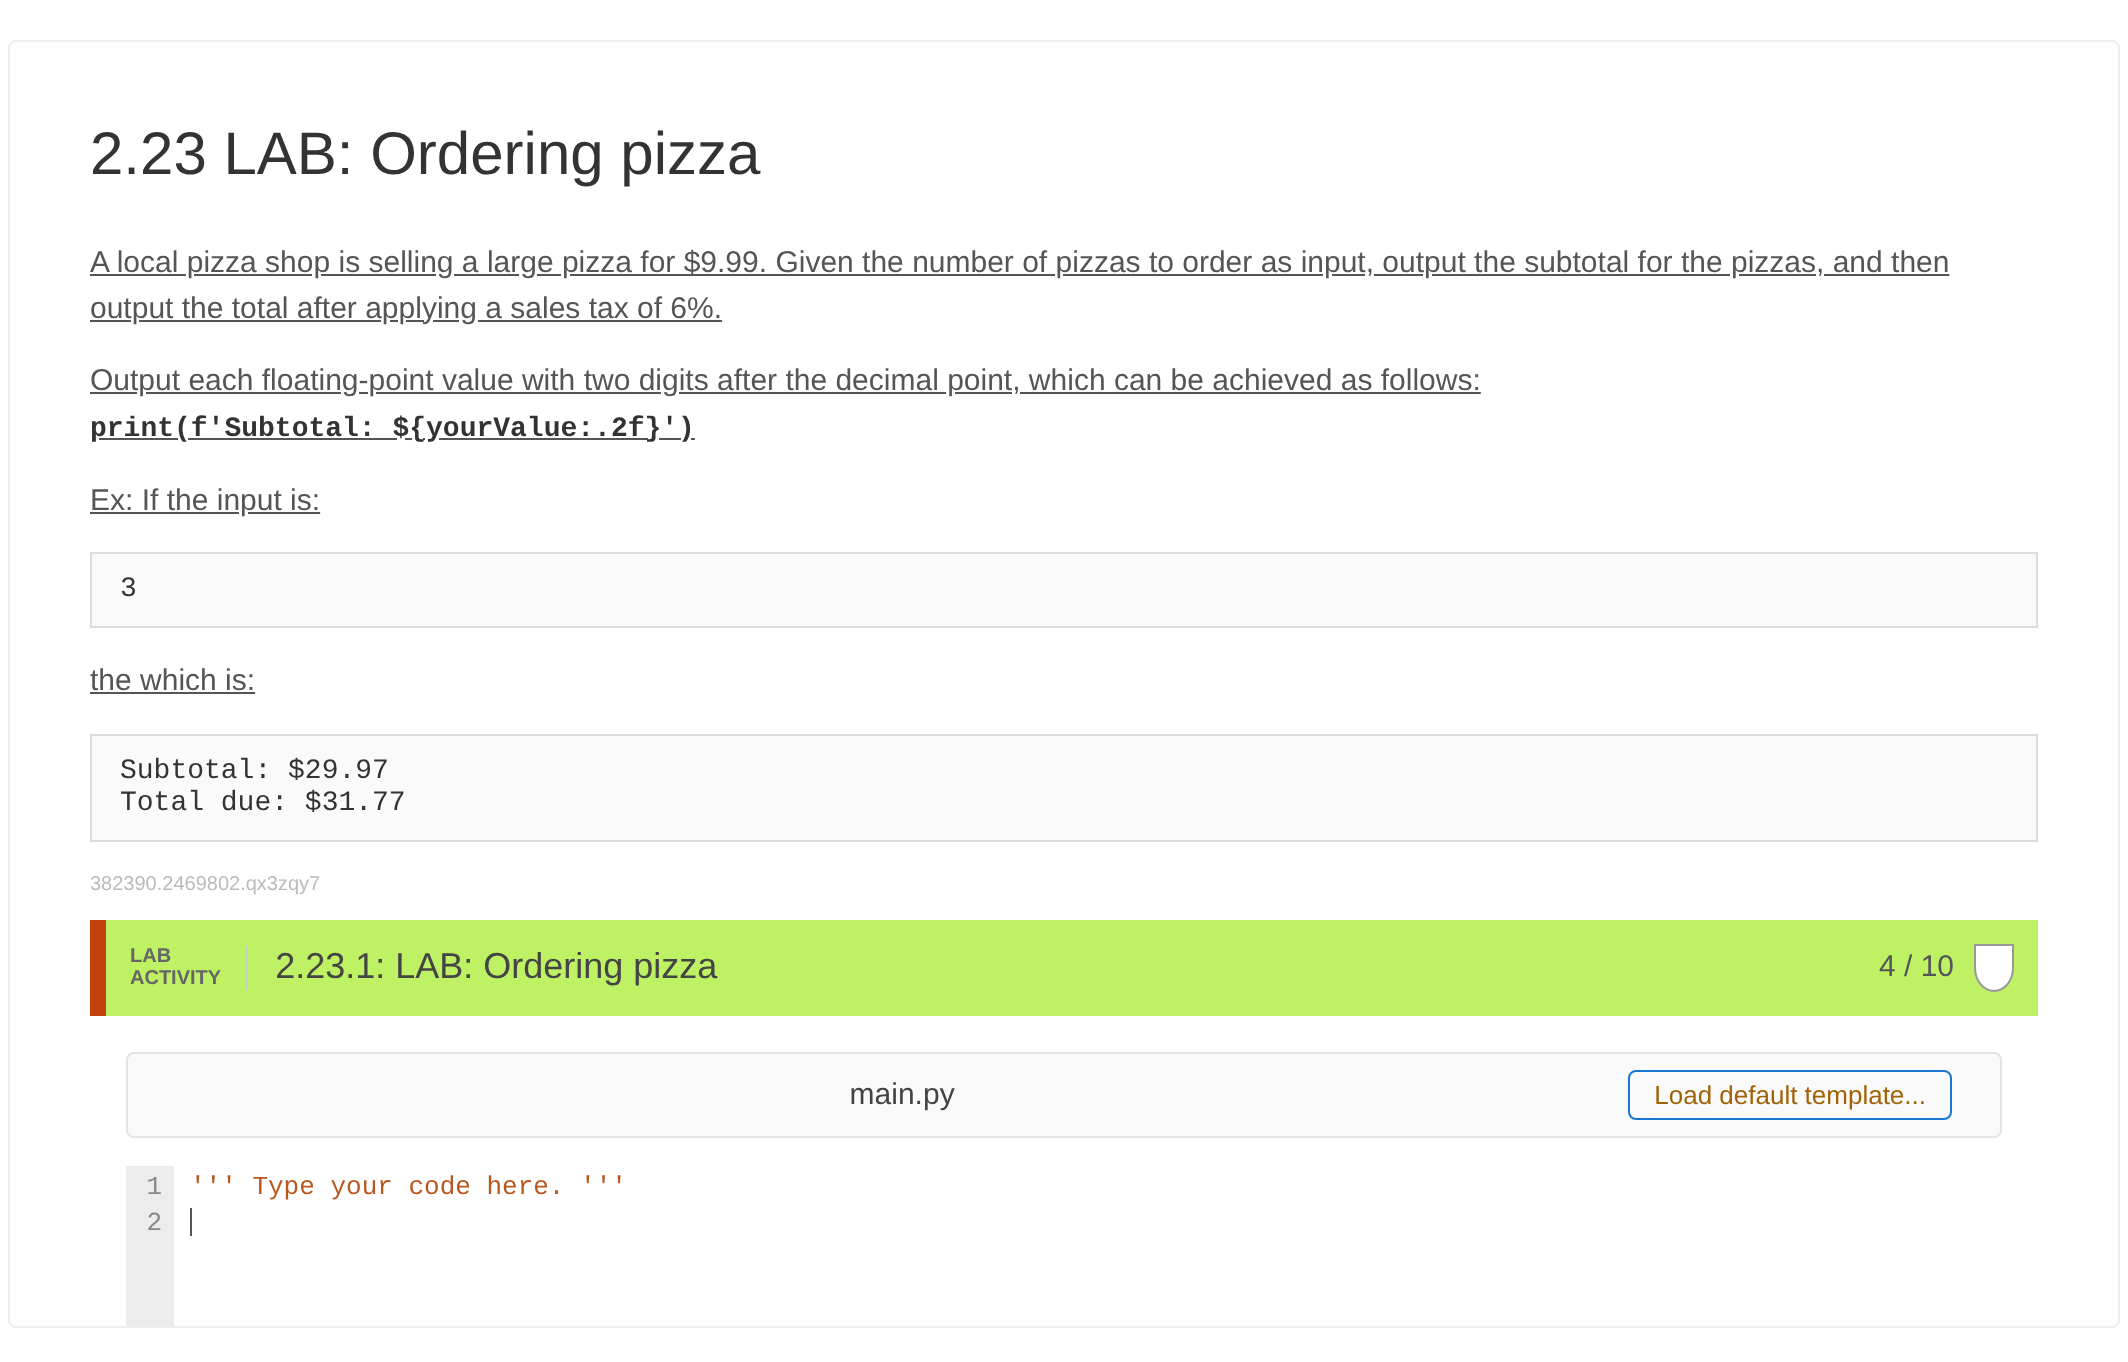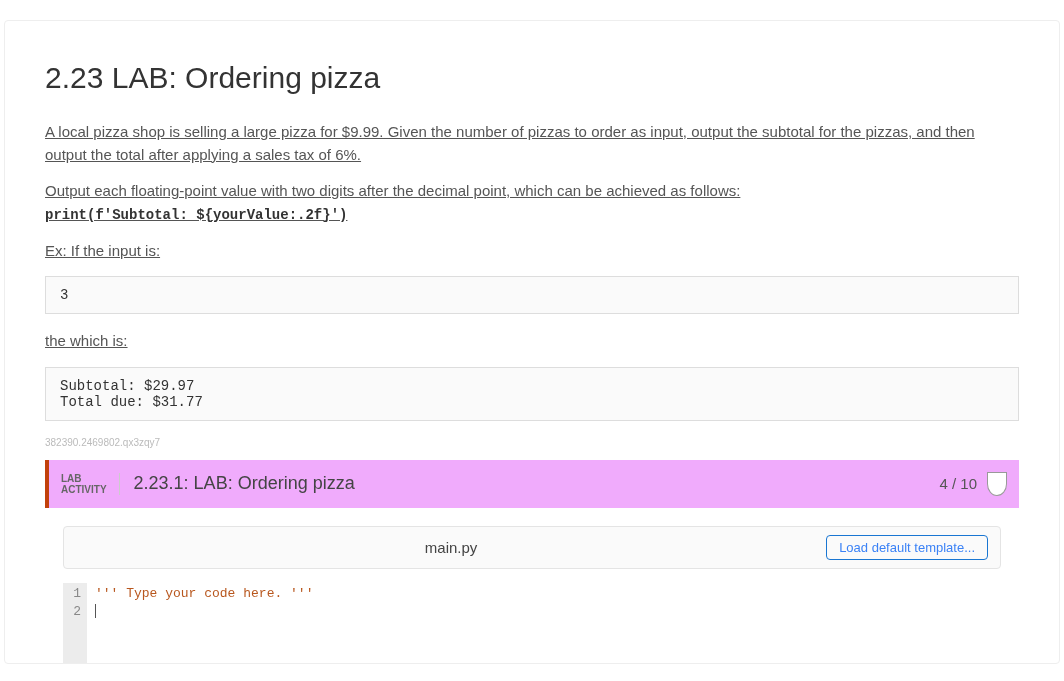--- a/index.html
+++ b/index.html
@@ -47,22 +47,22 @@
   color: #333;
 }
 .qid {
   font-size: 10px;
   color: #bbb;
   margin-bottom: 12px;
 }
 .activity-bar {
   display: flex;
   align-items: center;
-  background: #f0abfc;
-  border-left: 4px solid #c2410c;
+  background: #bef264;
+  border-left: 8px solid #c2410c;
   height: 48px;
   padding: 0 12px;
   margin: 0 -0px 18px -0px;
 }
 .lab-tag {
   font-size: 10px;
   font-weight: 700;
   color: #666;
   line-height: 1.1;
   border-right: 1px solid #ccc;
@@ -91,31 +91,31 @@
 .editor-panel {
   border: 0;
   margin: 0 18px;
 }
 .editor-header {
   display: flex;
   align-items: center;
   background: #fafafa;
   border: 1px solid #e4e4e4;
   border-radius: 4px;
-  padding: 8px 12px;
+  padding: 8px 24px;
   margin-bottom: 14px;
 }
 .editor-header .spacer { flex: 1; }
 .filename {
   font-size: 15px;
   color: #444;
 }
 .load-template {
   font-size: 13px;
-  color: #3b82f6;
+  color: #a16207;
   border: 1.5px solid #1976d2;
   background: transparent;
   border-radius: 4px;
   padding: 4px 12px;
   cursor: pointer;
 }
 .code-editor {
   display: flex;
   font-family: "Courier New", Courier, monospace;
   font-size: 13px;

